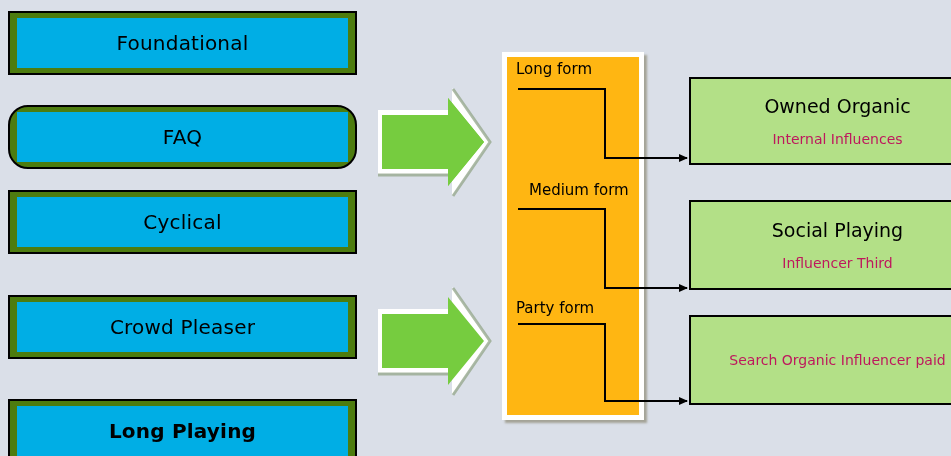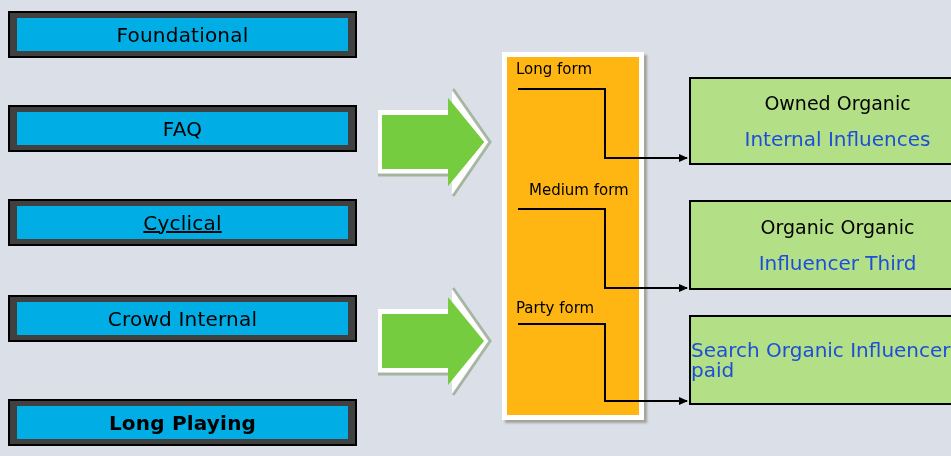--- a/index.html
+++ b/index.html
@@ -19,22 +19,22 @@
     left: 0; top: 0;
     width: 951px;
     height: 456px;
   }
 
   
   .blue-box {
     position: absolute;
     left: 8px;
     width: 349px;
-    height: 47px;
-    background: #404040;
+    height: 64px;
+    background: #4d7c0f;
     border: 2px solid #000000;
     box-sizing: border-box;
     display: flex;
     align-items: center;
     justify-content: center;
     padding: 5px 7px;
   }
   .blue-fill {
     width: 100%;
     height: 100%;
@@ -111,41 +111,41 @@
     align-items: center;
     justify-content: center;
   }
   .green-title {
     font-size: 19px;
     color: #000000;
     line-height: 1;
     margin-bottom: 16px;
   }
   .green-sub {
-    font-size: 20px;
-    color: #1d4ed8;
+    font-size: 14px;
+    color: #be185d;
     line-height: 1;
   }
 </style>
 </head>
 <body>
 
 <div id="canvas">
 
   <div class="blue-box" style="top:11px;">
     <div class="blue-fill">Foundational</div>
   </div>
-  <div class="blue-box" style="top:105px;">
+  <div class="blue-box" style="top:105px;border-radius:20px;">
     <div class="blue-fill">FAQ</div>
   </div>
-  <div class="blue-box" style="top:199px;text-decoration:underline;">
+  <div class="blue-box" style="top:190px;">
     <div class="blue-fill">Cyclical</div>
   </div>
   <div class="blue-box" style="top:295px;">
-    <div class="blue-fill">Crowd Internal</div>
+    <div class="blue-fill">Crowd Pleaser</div>
   </div>
   <div class="blue-box" style="top:399px;font-weight:bold;">
     <div class="blue-fill">Long Playing</div>
   </div>
 
   <div class="arrow-wrap" style="left:374px; top:86px;">
     <svg class="arrow-green" viewBox="0 0 118 112" preserveAspectRatio="none">
       <polygon points="4,24 78,24 78,2 116,56 78,110 78,88 4,88" fill="#ffffff" stroke="none"></polygon>
       <polygon points="8,29 74,29 74,12 110,56 74,100 74,83 8,83" fill="#76cc3f" stroke="none"></polygon>
       <path d="M4,89 L78,89 M79,3 L116,56 L79,110" fill="none" stroke="#93a68a" stroke-width="3" opacity="0.75"></path>
@@ -180,20 +180,20 @@
     <path d="M518,209 L605,209 L605,288 L687,288" fill="none" stroke="#000000" stroke-width="2" marker-end="url(#ah)"></path>
 
     <path d="M518,324 L605,324 L605,401 L687,401" fill="none" stroke="#000000" stroke-width="2" marker-end="url(#ah)"></path>
   </svg>
 
   <div class="green-box" style="top:77px; height:88px;">
     <div class="green-title">Owned Organic</div>
     <div class="green-sub">Internal Influences</div>
   </div>
   <div class="green-box" style="top:200px; height:90px;">
-    <div class="green-title">Organic Organic</div>
+    <div class="green-title">Social Playing</div>
     <div class="green-sub">Influencer Third</div>
   </div>
   <div class="green-box" style="top:315px; height:90px;">
     <div class="green-sub">Search Organic Influencer paid</div>
   </div>
 
 </div>
 
 </body></html>

